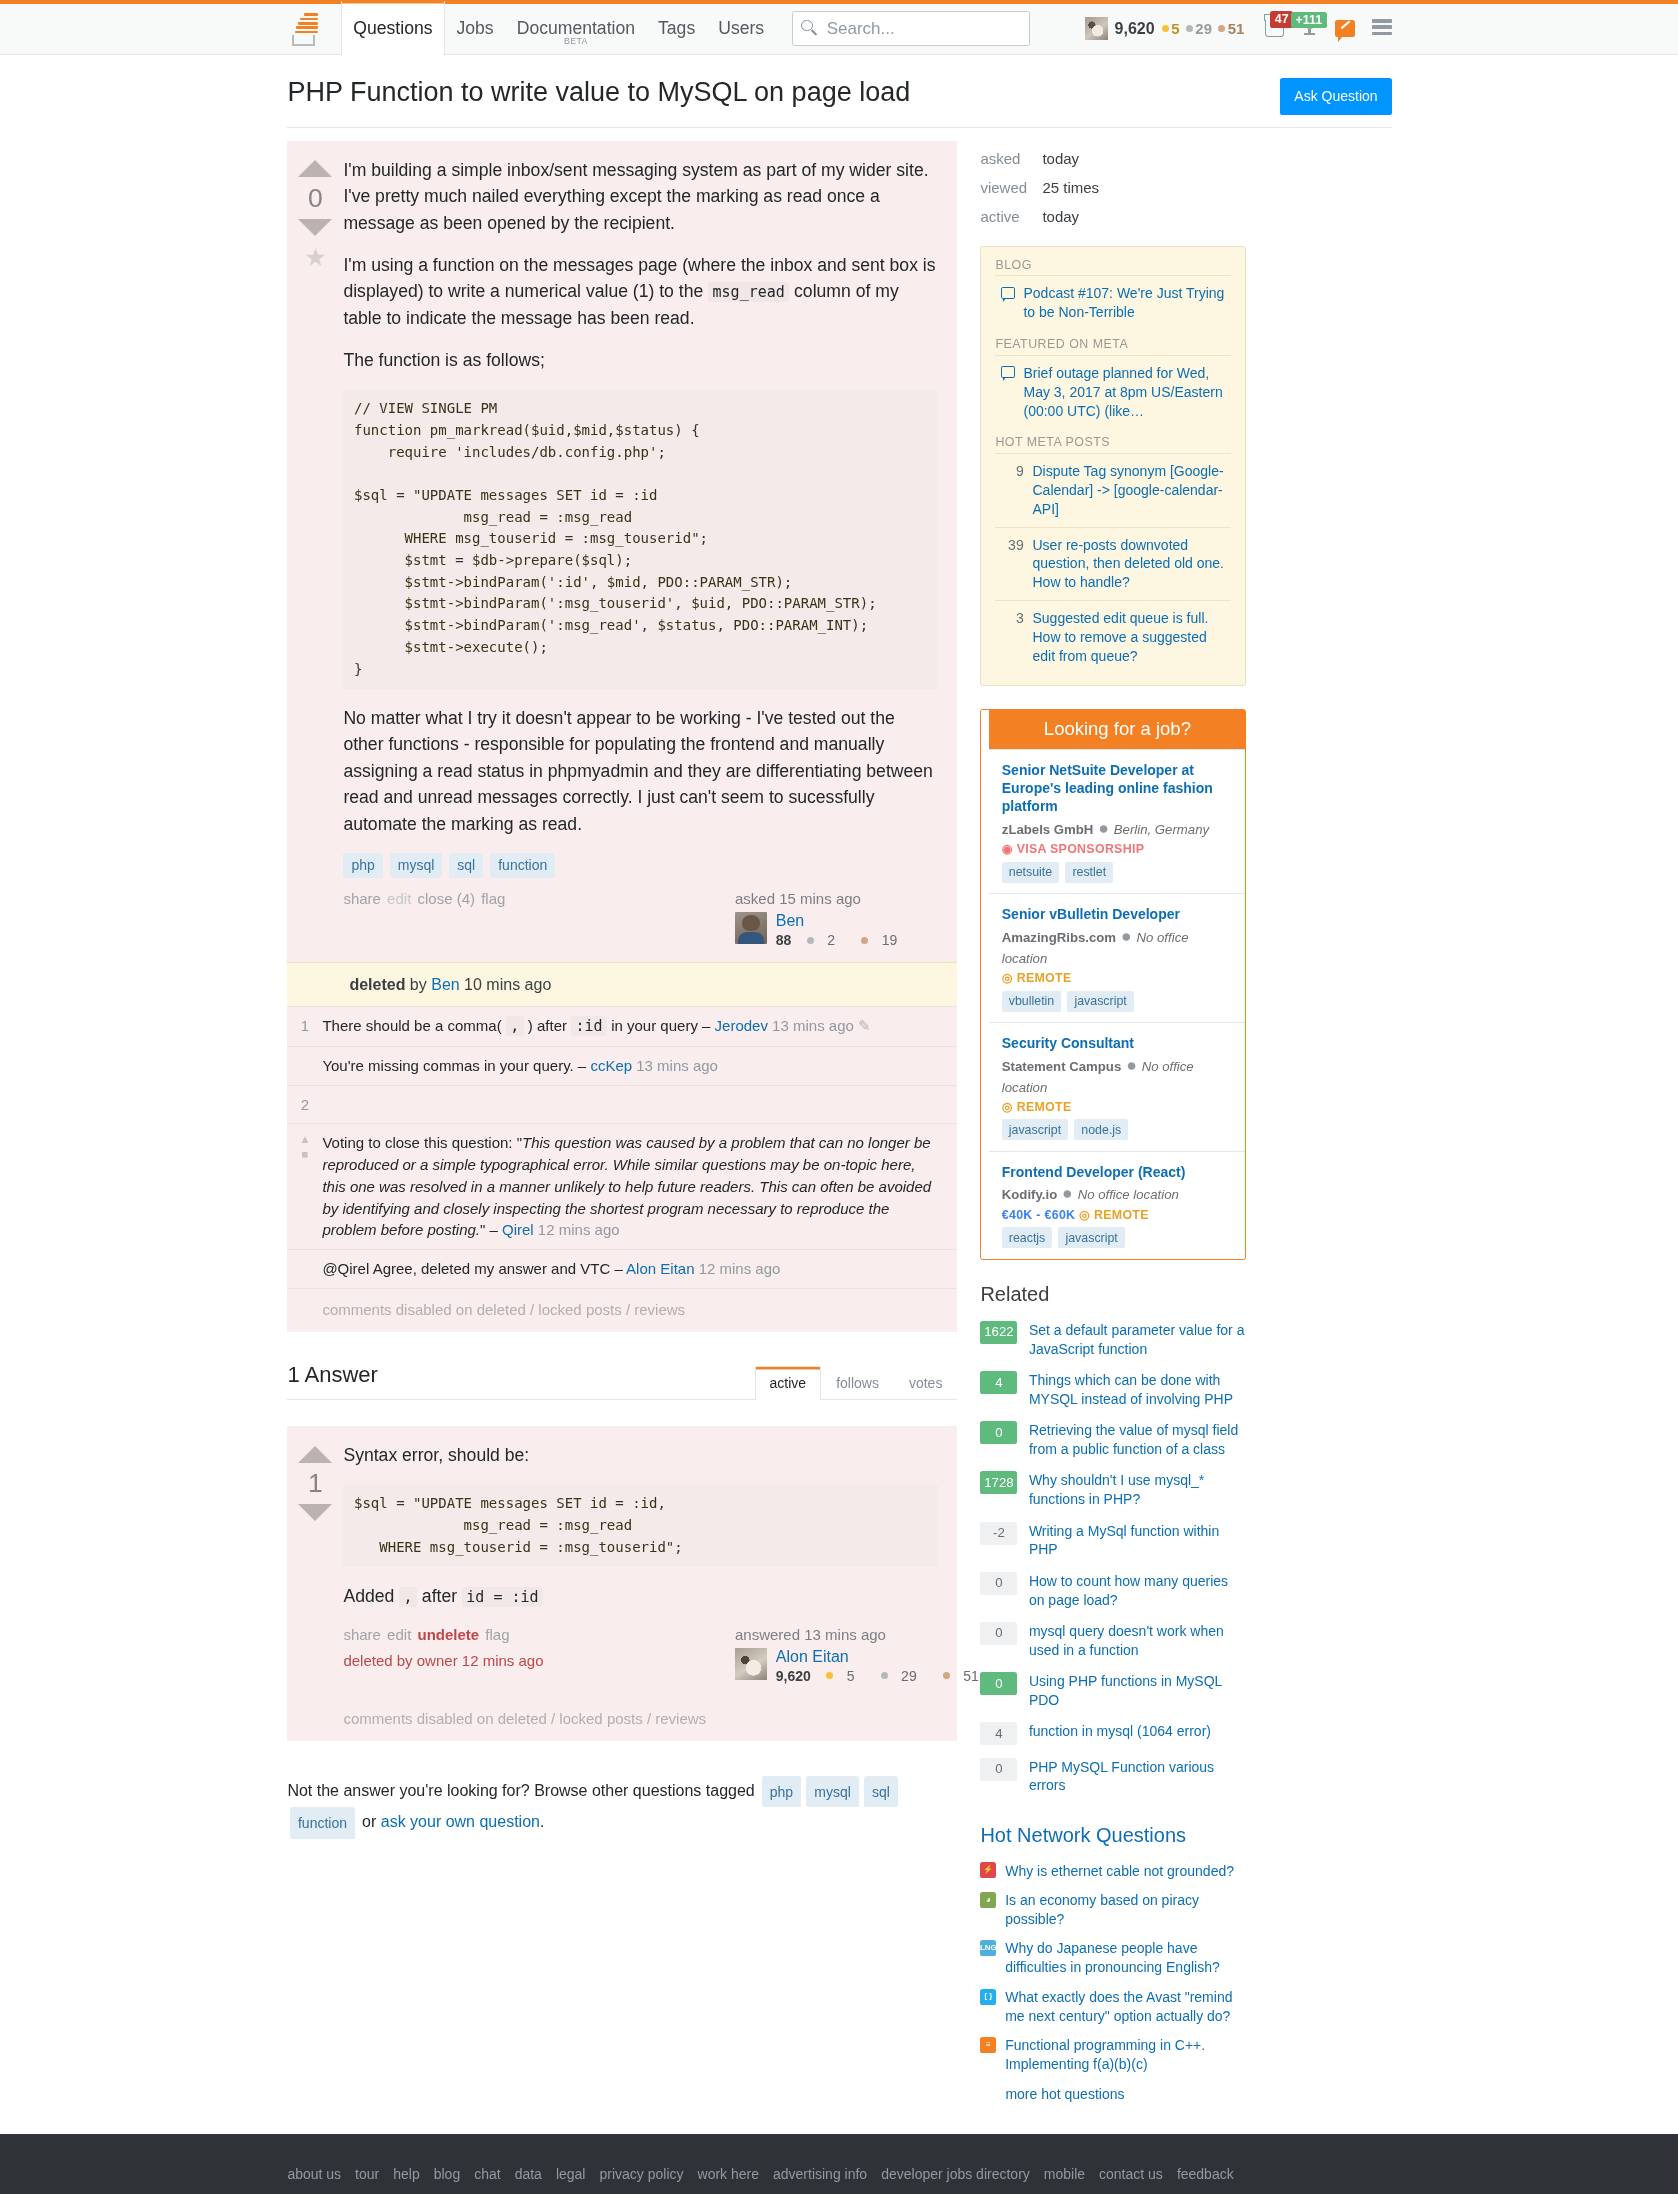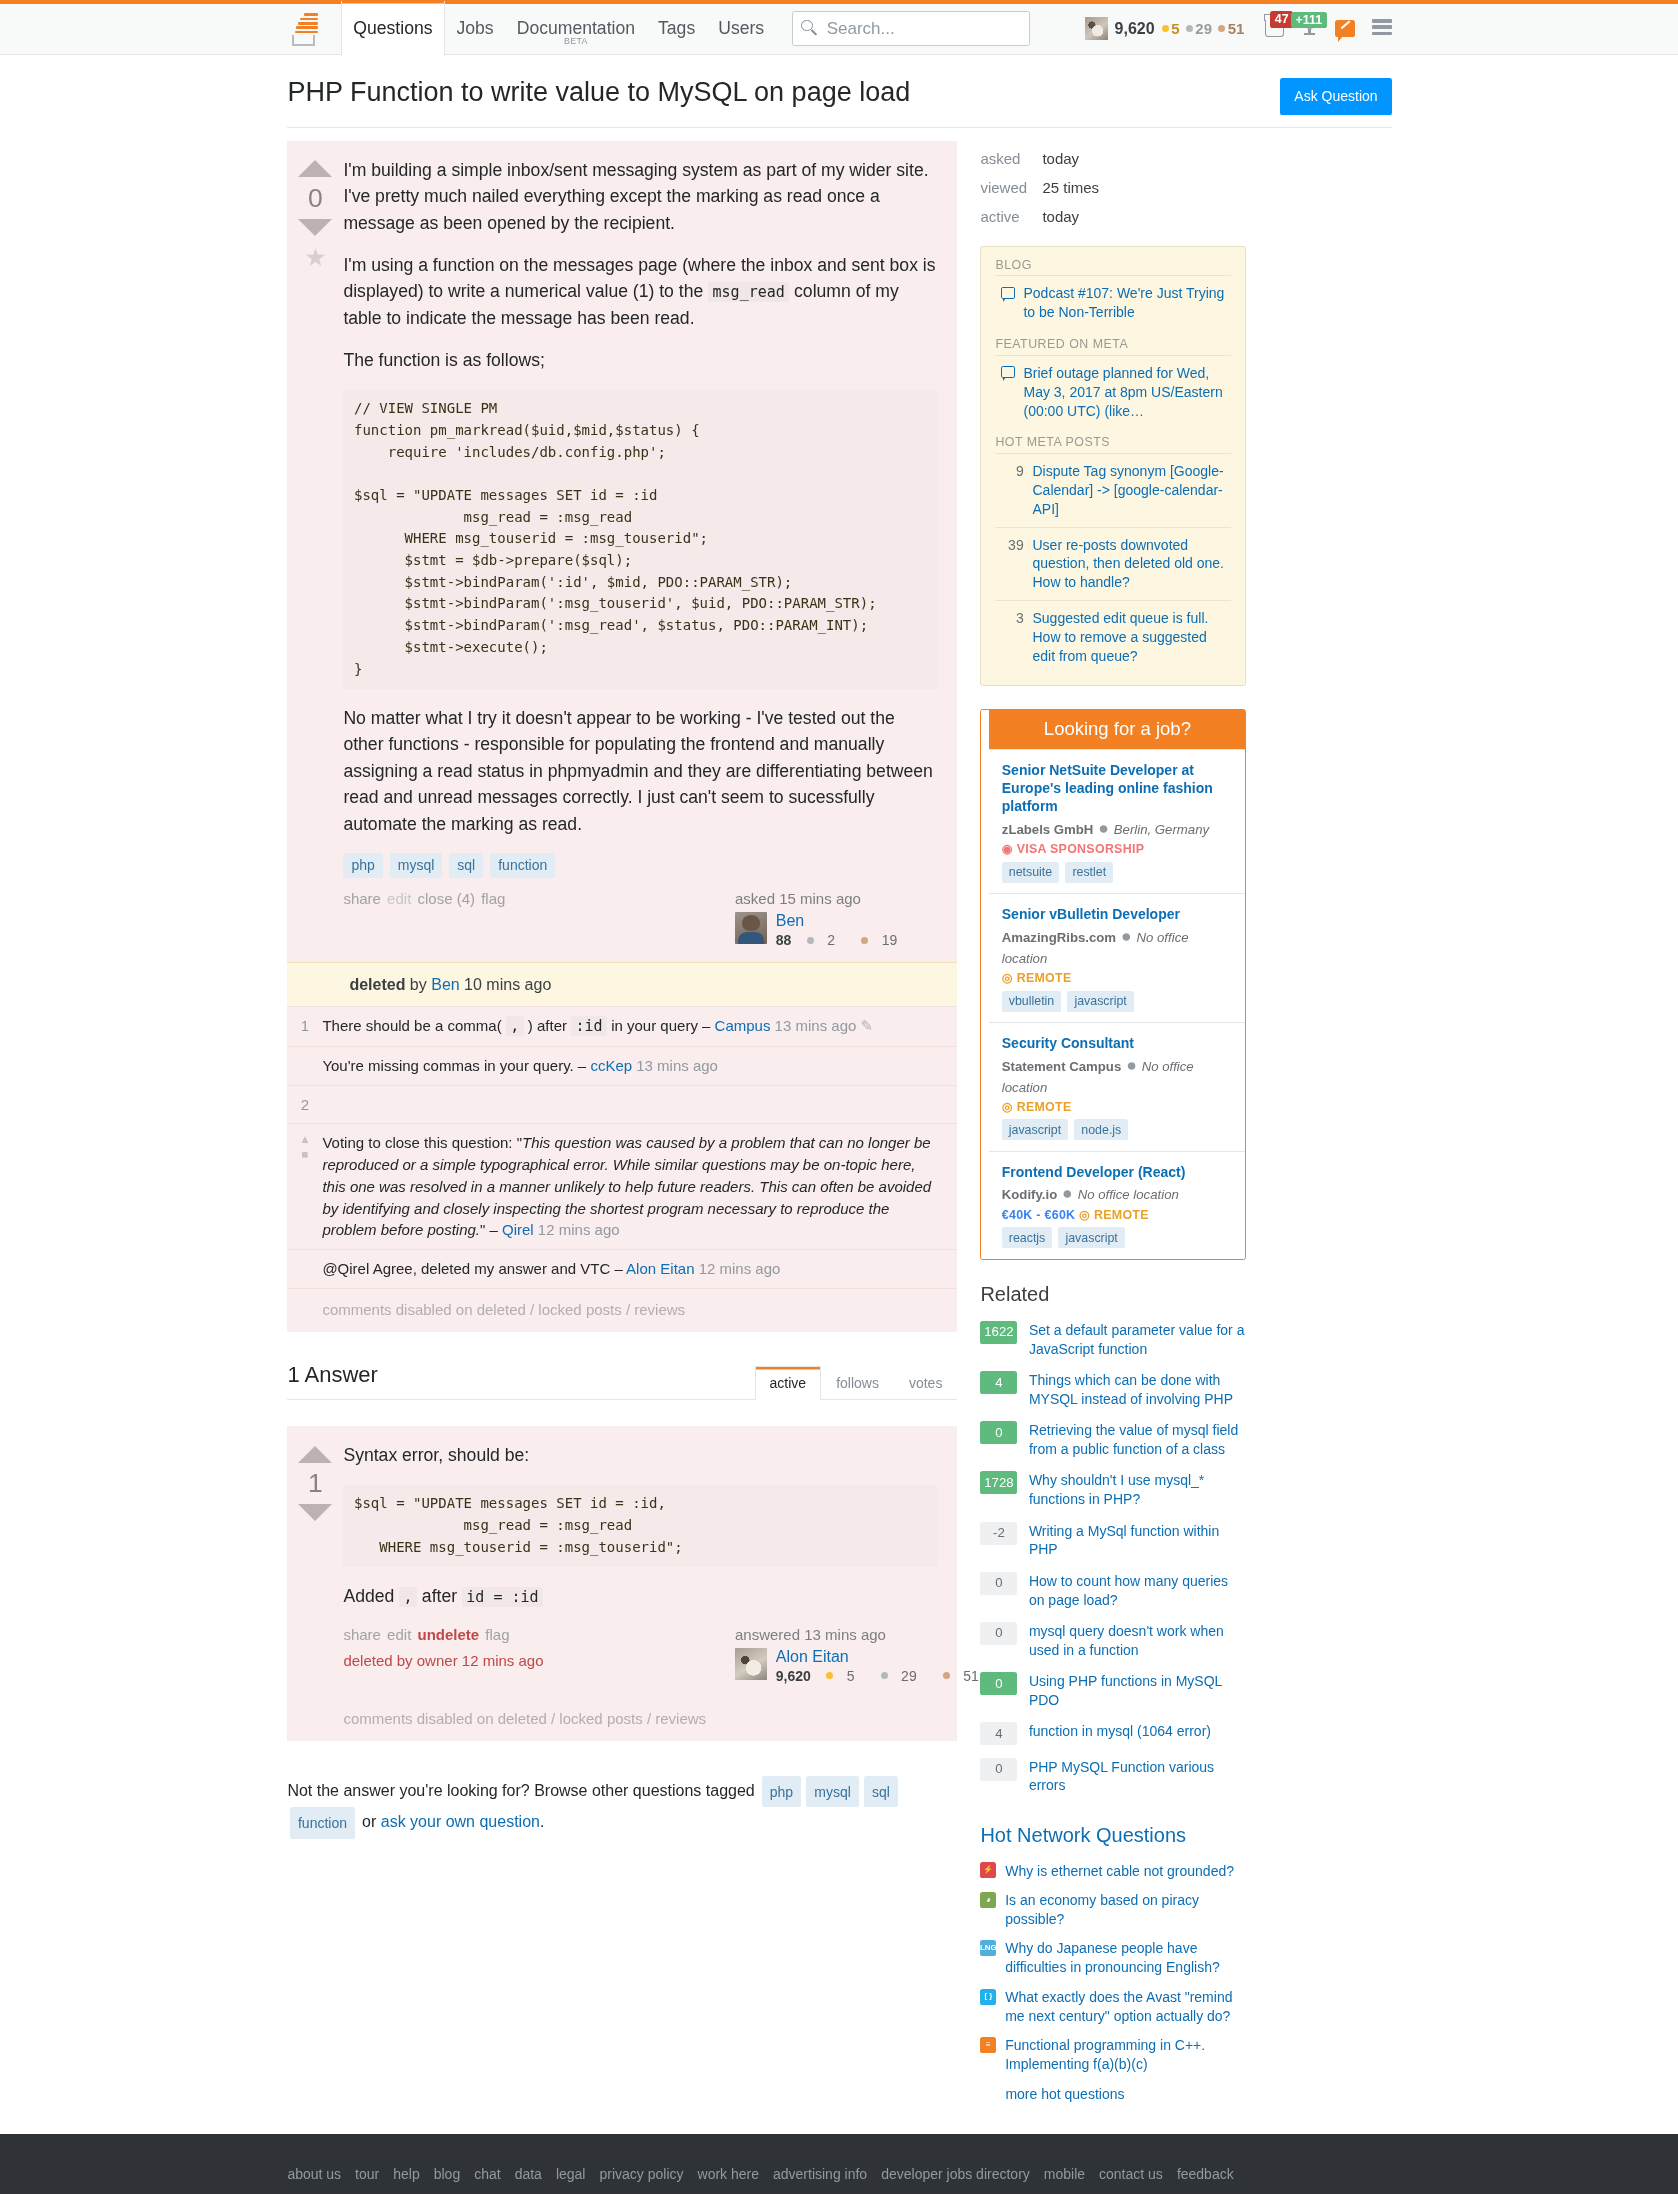--- a/index.html
+++ b/index.html
@@ -345,21 +345,21 @@
         </div>
       </div>
 
       <div class="deleted-banner">
         <b>deleted</b><span> by </span><a href="#">Ben</a><span> 10 mins ago</span>
       </div>
 
       <div class="comments post-deleted">
         <div class="comment">
           <div class="c-score">1</div>
-          <div class="c-body"><span>There should be a comma( </span><code>,</code><span> ) after </span><code>:id</code><span> in your query </span><span>– </span><a href="#" class="c-user">Campus</a><span class="c-time"> 13 mins ago</span> <span class="c-pencil">✎</span></div>
+          <div class="c-body"><span>There should be a comma( </span><code>,</code><span> ) after </span><code>:id</code><span> in your query </span><span>– </span><a href="#" class="c-user">Jerodev</a><span class="c-time"> 13 mins ago</span> <span class="c-pencil">✎</span></div>
         </div>
         <div class="comment">
           <div class="c-score"></div>
           <div class="c-body"><span>You're missing commas in your query. </span><span>– </span><a href="#" class="c-user">ccKep</a><span class="c-time"> 13 mins ago</span></div>
         </div>
         <div class="comment">
           <div class="c-score">2</div>
         </div>
         <div class="comment">
           <div class="vote-close-mark">▲<br>■</div>

